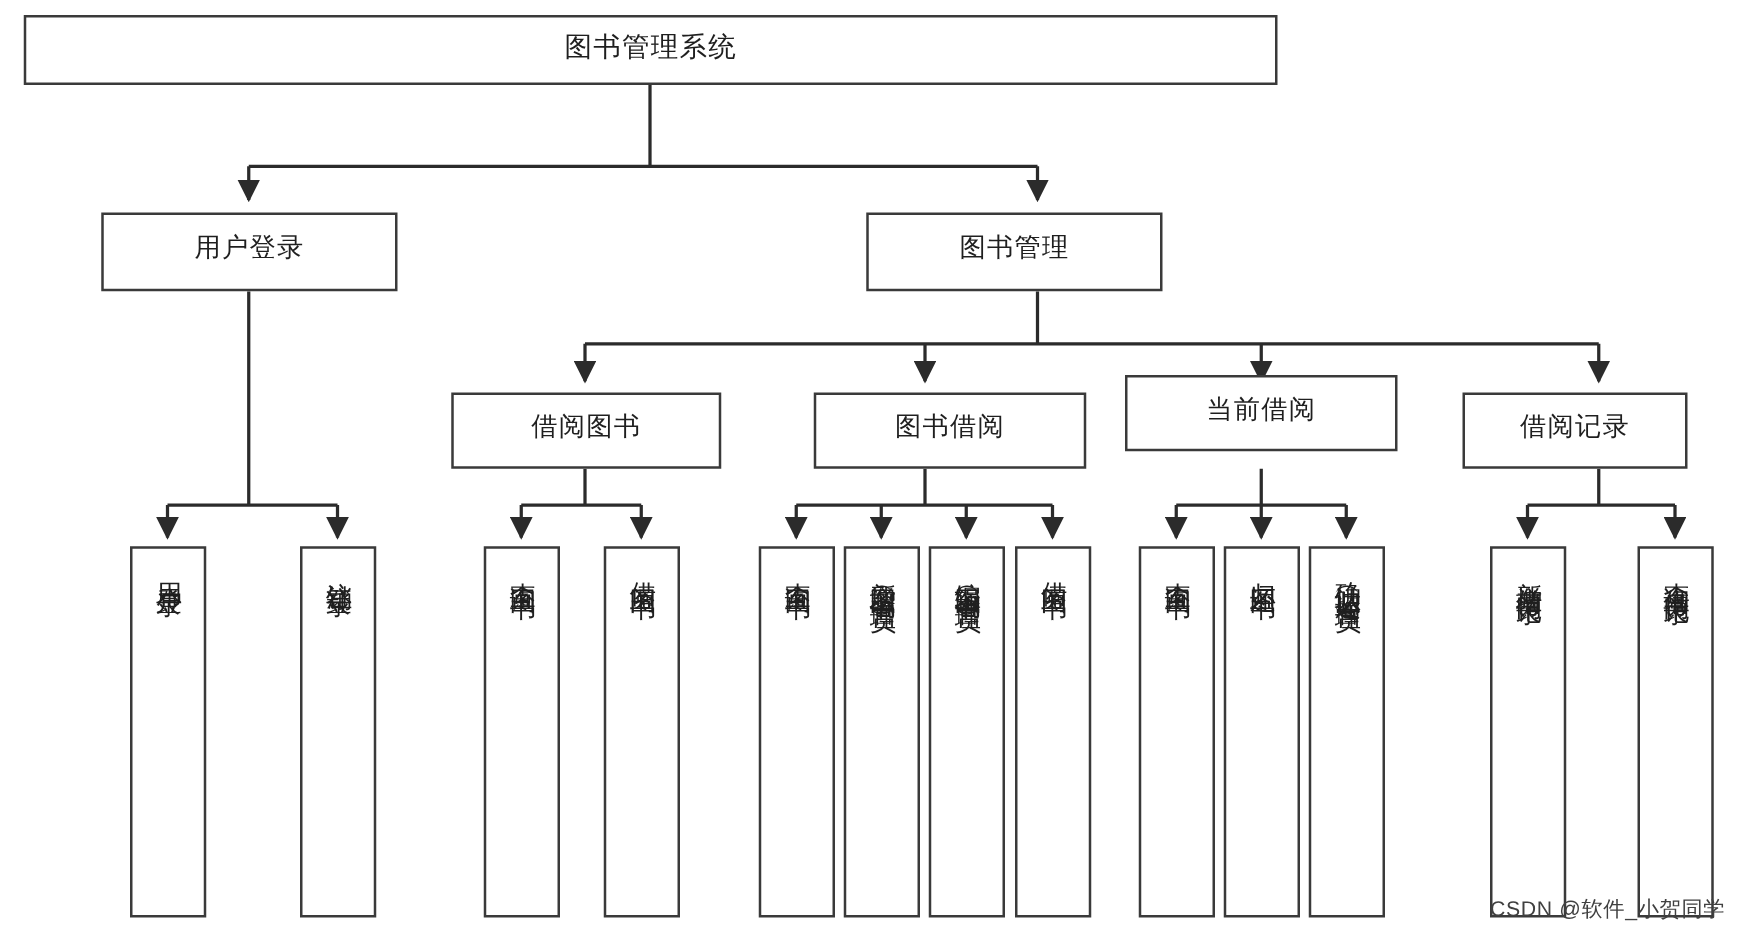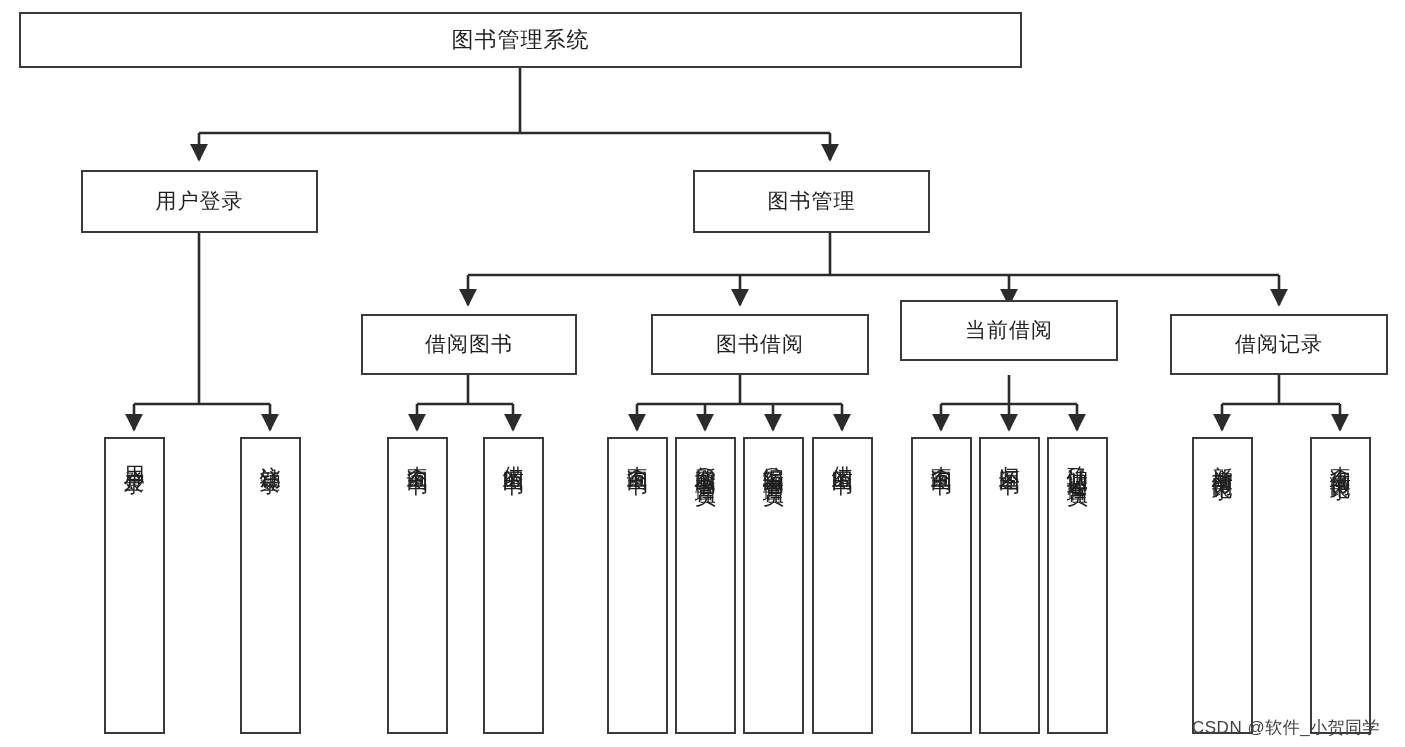--- a/index.html
+++ b/index.html
@@ -39,20 +39,21 @@
   .node .lbl {
     display: block;
     text-align: center;
     line-height: 1.18;
     letter-spacing: 1px;
   }
   
   .node.horiz .lbl {
     font-size: 21px;
     writing-mode: horizontal-tb;
+    font-family: Liberation Mono, monospace;
   }
   .node.root .lbl { font-size: 22px; }
   
   .node.vert {
     align-items: flex-start;
     justify-content: center;
     padding-top: 10px;
   }
   .node.vert .lbl {
     writing-mode: vertical-rl;
@@ -138,21 +139,21 @@
 
   <div class="node horiz" style="left:361px; top:314px; width:216px; height:61px;">
     <span class="lbl">借阅图书</span>
   </div>
   <div class="node horiz" style="left:651px; top:314px; width:218px; height:61px;">
     <span class="lbl">图书借阅</span>
   </div>
   <div class="node horiz" style="left:900px; top:300px; width:218px; height:61px;">
     <span class="lbl">当前借阅</span>
   </div>
-  <div class="node horiz" style="left:1170px; top:314px; width:218px; height:61px;">
+  <div class="node horiz" style="left:1170px; top:314px; width:180px; height:61px;">
     <span class="lbl">借阅记录</span>
   </div>
 
   <div class="node vert" style="left:104px; top:437px; width:61px; height:297px;">
     <span class="lbl">用户登录</span>
   </div>
   <div class="node vert" style="left:240px; top:437px; width:61px; height:297px;">
     <span class="lbl">注销登录</span>
   </div>
 

